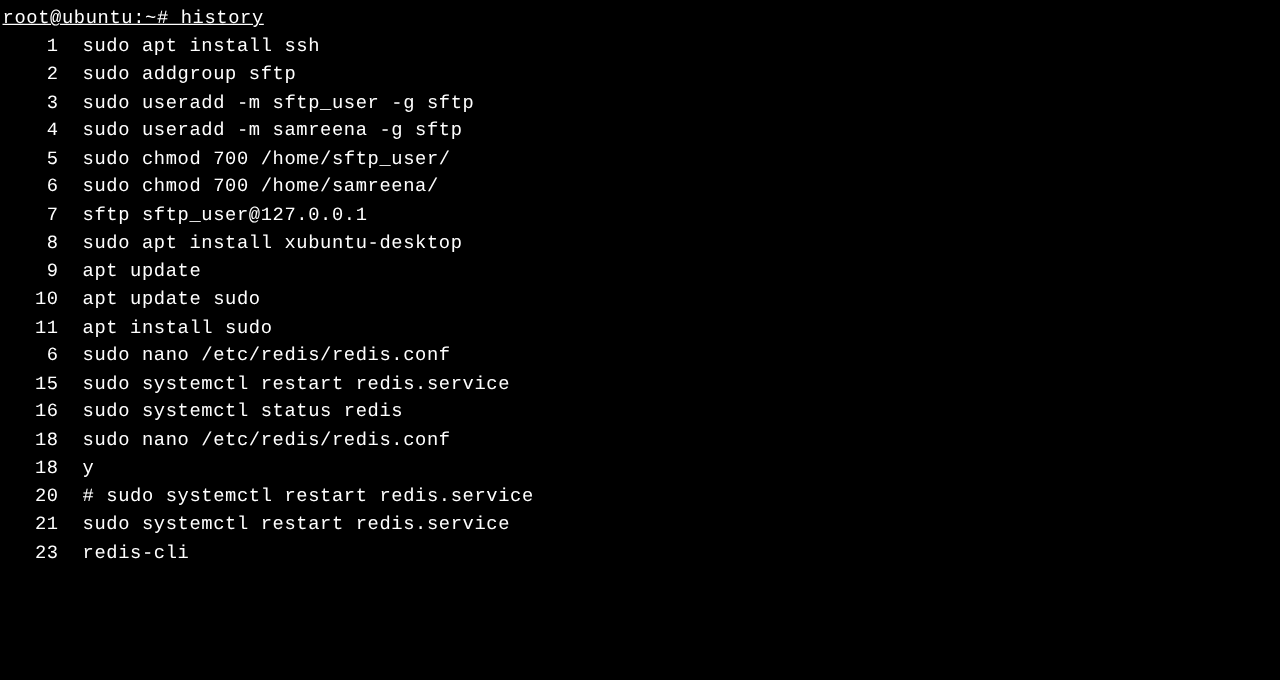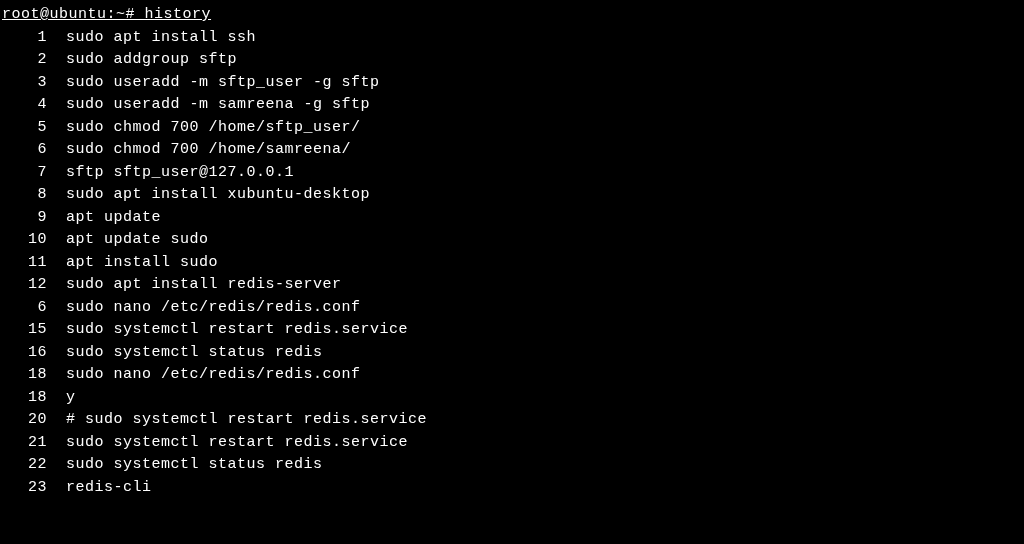--- a/index.html
+++ b/index.html
@@ -46,23 +46,21 @@
     <div class="history-line"><span class="number">2</span>  <span class="command">sudo addgroup sftp</span></div>
     <div class="history-line"><span class="number">3</span>  <span class="command">sudo useradd -m sftp_user -g sftp</span></div>
     <div class="history-line"><span class="number">4</span>  <span class="command">sudo useradd -m samreena -g sftp</span></div>
     <div class="history-line"><span class="number">5</span>  <span class="command">sudo chmod 700 /home/sftp_user/</span></div>
     <div class="history-line"><span class="number">6</span>  <span class="command">sudo chmod 700 /home/samreena/</span></div>
     <div class="history-line"><span class="number">7</span>  <span class="command">sftp sftp_user@127.0.0.1</span></div>
     <div class="history-line"><span class="number">8</span>  <span class="command">sudo apt install xubuntu-desktop</span></div>
     <div class="history-line"><span class="number">9</span>  <span class="command">apt update</span></div>
     <div class="history-line"><span class="number">10</span>  <span class="command">apt update sudo</span></div>
     <div class="history-line"><span class="number">11</span>  <span class="command">apt install sudo</span></div>
-    <div class="history-line"><span class="number">12</span>  <span class="command">sudo apt install redis-server</span></div>
     <div class="history-line"><span class="number">6</span>  <span class="command">sudo nano /etc/redis/redis.conf</span></div>
     <div class="history-line"><span class="number">15</span>  <span class="command">sudo systemctl restart redis.service</span></div>
     <div class="history-line"><span class="number">16</span>  <span class="command">sudo systemctl status redis</span></div>
     <div class="history-line"><span class="number">18</span>  <span class="command">sudo nano /etc/redis/redis.conf</span></div>
     <div class="history-line"><span class="number">18</span>  <span class="command">y</span></div>
     <div class="history-line"><span class="number">20</span>  <span class="command"># sudo systemctl restart redis.service</span></div>
     <div class="history-line"><span class="number">21</span>  <span class="command">sudo systemctl restart redis.service</span></div>
-    <div class="history-line"><span class="number">22</span>  <span class="command">sudo systemctl status redis</span></div>
     <div class="history-line"><span class="number">23</span>  <span class="command">redis-cli</span></div>
   </div>
 
 </body></html>

